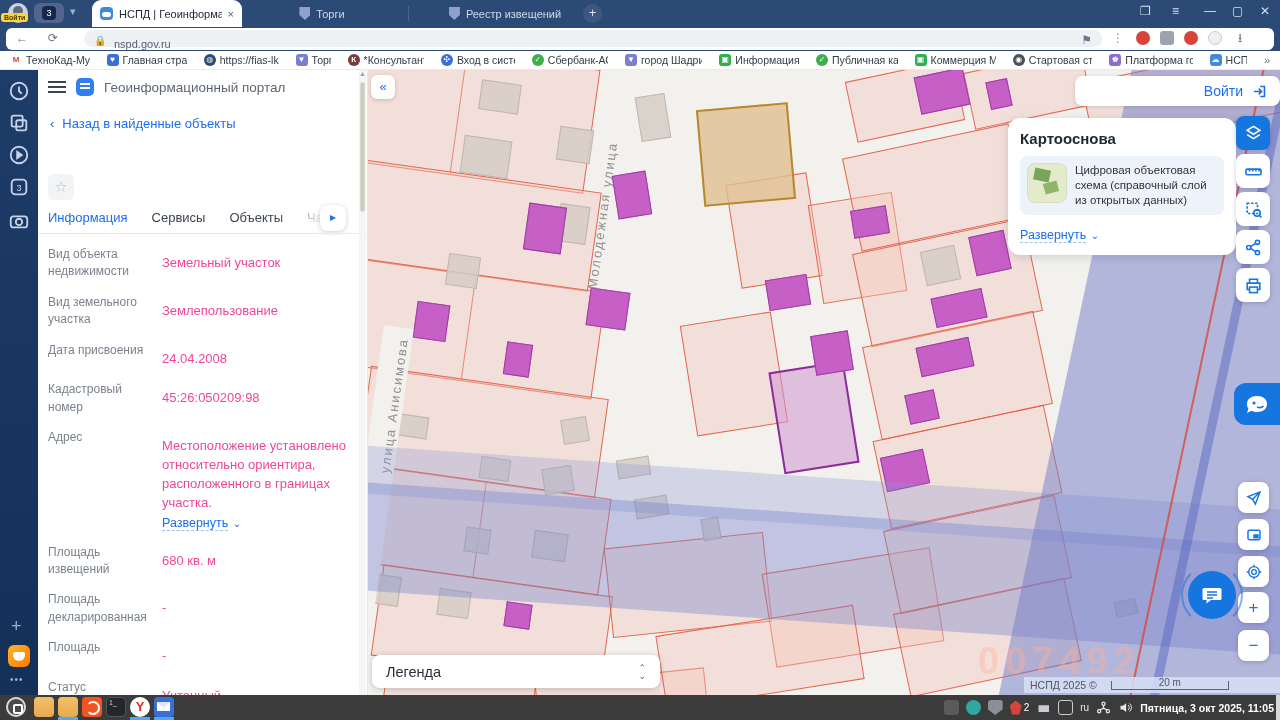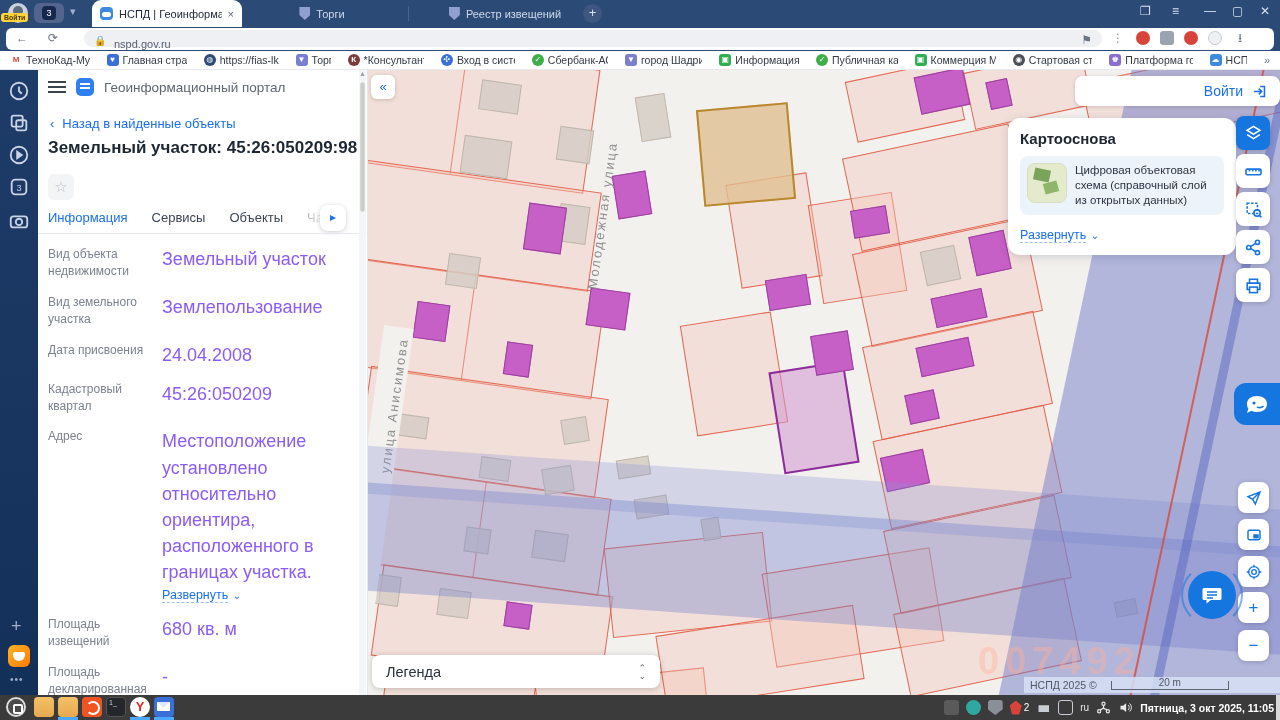--- a/index.html
+++ b/index.html
@@ -61,21 +61,21 @@
   .ptabs { position:absolute; left:10px; top:140px; width:312px; height:24px; display:flex; gap:24px; overflow:hidden; white-space:nowrap;}
   .ptab { font-size:13px; color:#3c4452; }
   .ptab.active { color:#1a6ff0; position:relative; }
   .ptab.active::after{content:"";position:absolute;left:0;right:0;bottom:-6px;height:3px;background:#1a6ff0;border-radius:2px;}
   .ptabs-line { position:absolute; left:0; top:163px; width:330px; height:1px; background:#e7e9ee; }
   .ptabs-fade { position:absolute; left:240px; top:138px; width:82px; height:25px; background:linear-gradient(90deg,rgba(255,255,255,0),#fff 60%);}
   .ptabs-more { position:absolute; left:282px; top:135px; width:26px; height:26px; border-radius:8px; background:#fff; box-shadow:0 1px 5px rgba(0,0,0,.2); color:#1a6ff0; text-align:center; line-height:24px; font-size:12px;}
   #fields { position:absolute; left:10px; top:176px; width:305px; }
   .frow { display:flex; gap:14px; margin-bottom:13px; }
   .flabel { flex:0 0 100px; font-size:12px; color:#7b828e; line-height:1.45; }
-  .fvalue { font-size:18px; color:#8b5cf6; line-height:1.45; }
+  .fvalue { font-size:13px; color:#ec4899; line-height:1.45;margin-top:8px; }
   .expand-link { color:#1a6ff0; font-size:12.5px; border-bottom:1px dashed #9cc0f5; display:inline-block; margin-top:3px;}
   .chev { color:#1a6ff0; font-size:10px; }
   .pscroll { position:absolute; right:1px; top:0; width:7px; height:625px; background:#f4f5f6; }
   .pscroll .thumb { position:absolute; left:1px; top:12px; width:5px; height:130px; background:#c8ccd2; border-radius:3px;}
   .pscroll .up { position:absolute; left:0; top:0; width:7px; height:10px; color:#9aa0a8; font-size:7px; text-align:center;}
 
   
   #map { position:absolute; left:368px; top:70px; width:912px; height:625px; background:#f3f1ee; overflow:hidden; }
   .parcel { position:absolute; background:rgba(243,198,184,.40); border:1px solid rgba(224,82,58,.85); }
   .parcel.split::after{content:"";position:absolute;left:46%;top:0;bottom:0;width:1px;background:rgba(224,82,58,.6);}
@@ -271,21 +271,20 @@
 <div id="panel">
   <div class="p-head">
     <div class="burger"></div>
     <div class="p-logo"></div>
     <div class="p-head-title">Геоинформационный портал</div>
   </div>
   <div class="back-link">
     <span>‹</span>
     <span>Назад в найденные объекты</span>
   </div>
-  <div class="p-title">Земельный участок: 45:26:050209:98</div>
   <div class="star-btn">☆</div>
   <div class="ptabs">
     <span class="ptab active">Информация</span>
     <span class="ptab">Сервисы</span>
     <span class="ptab">Объекты</span>
     <span class="ptab">Части ЗУ</span>
 
   </div>
   <div class="ptabs-fade"></div>
   <div class="ptabs-more">▸</div>
@@ -298,22 +297,22 @@
       </div>
     <div class="frow">
         <div class="flabel">Вид земельного участка</div>
         <div class="fvalue">Землепользование</div>
       </div>
     <div class="frow">
         <div class="flabel">Дата присвоения</div>
         <div class="fvalue">24.04.2008</div>
       </div>
     <div class="frow">
-        <div class="flabel">Кадастровый квартал</div>
-        <div class="fvalue">45:26:050209</div>
+        <div class="flabel">Кадастровый номер</div>
+        <div class="fvalue">45:26:050209:98</div>
       </div>
     <div class="frow">
       <div class="flabel">Адрес</div>
       <div>
         <div class="fvalue">Местоположение установлено относительно ориентира, расположенного в границах участка.</div>
         <span class="expand-link">Развернуть</span>
         <span class="chev">⌄</span>
       </div>
     </div>
     <div class="frow">

